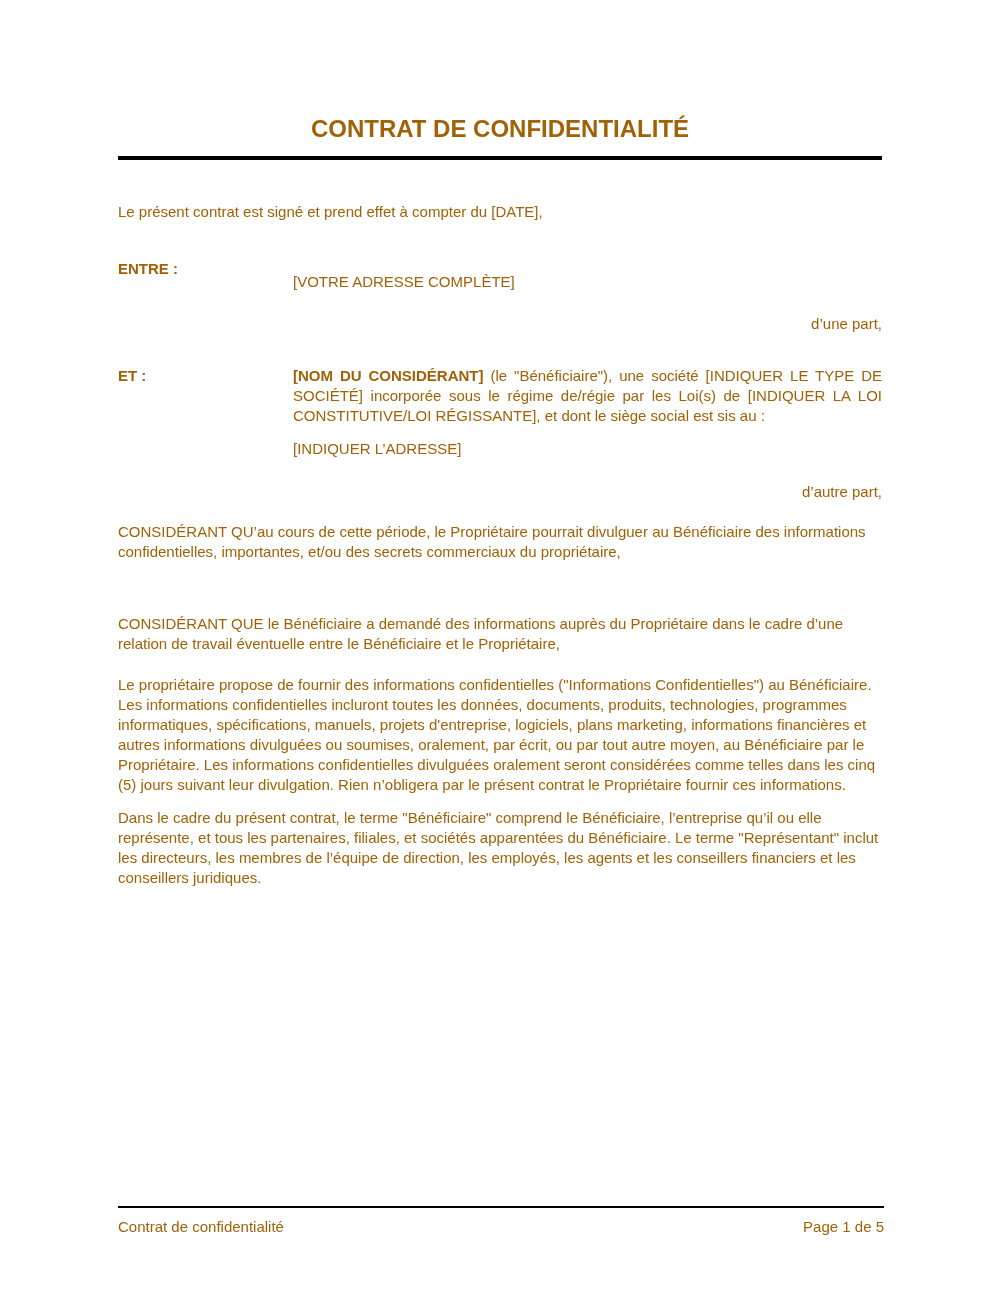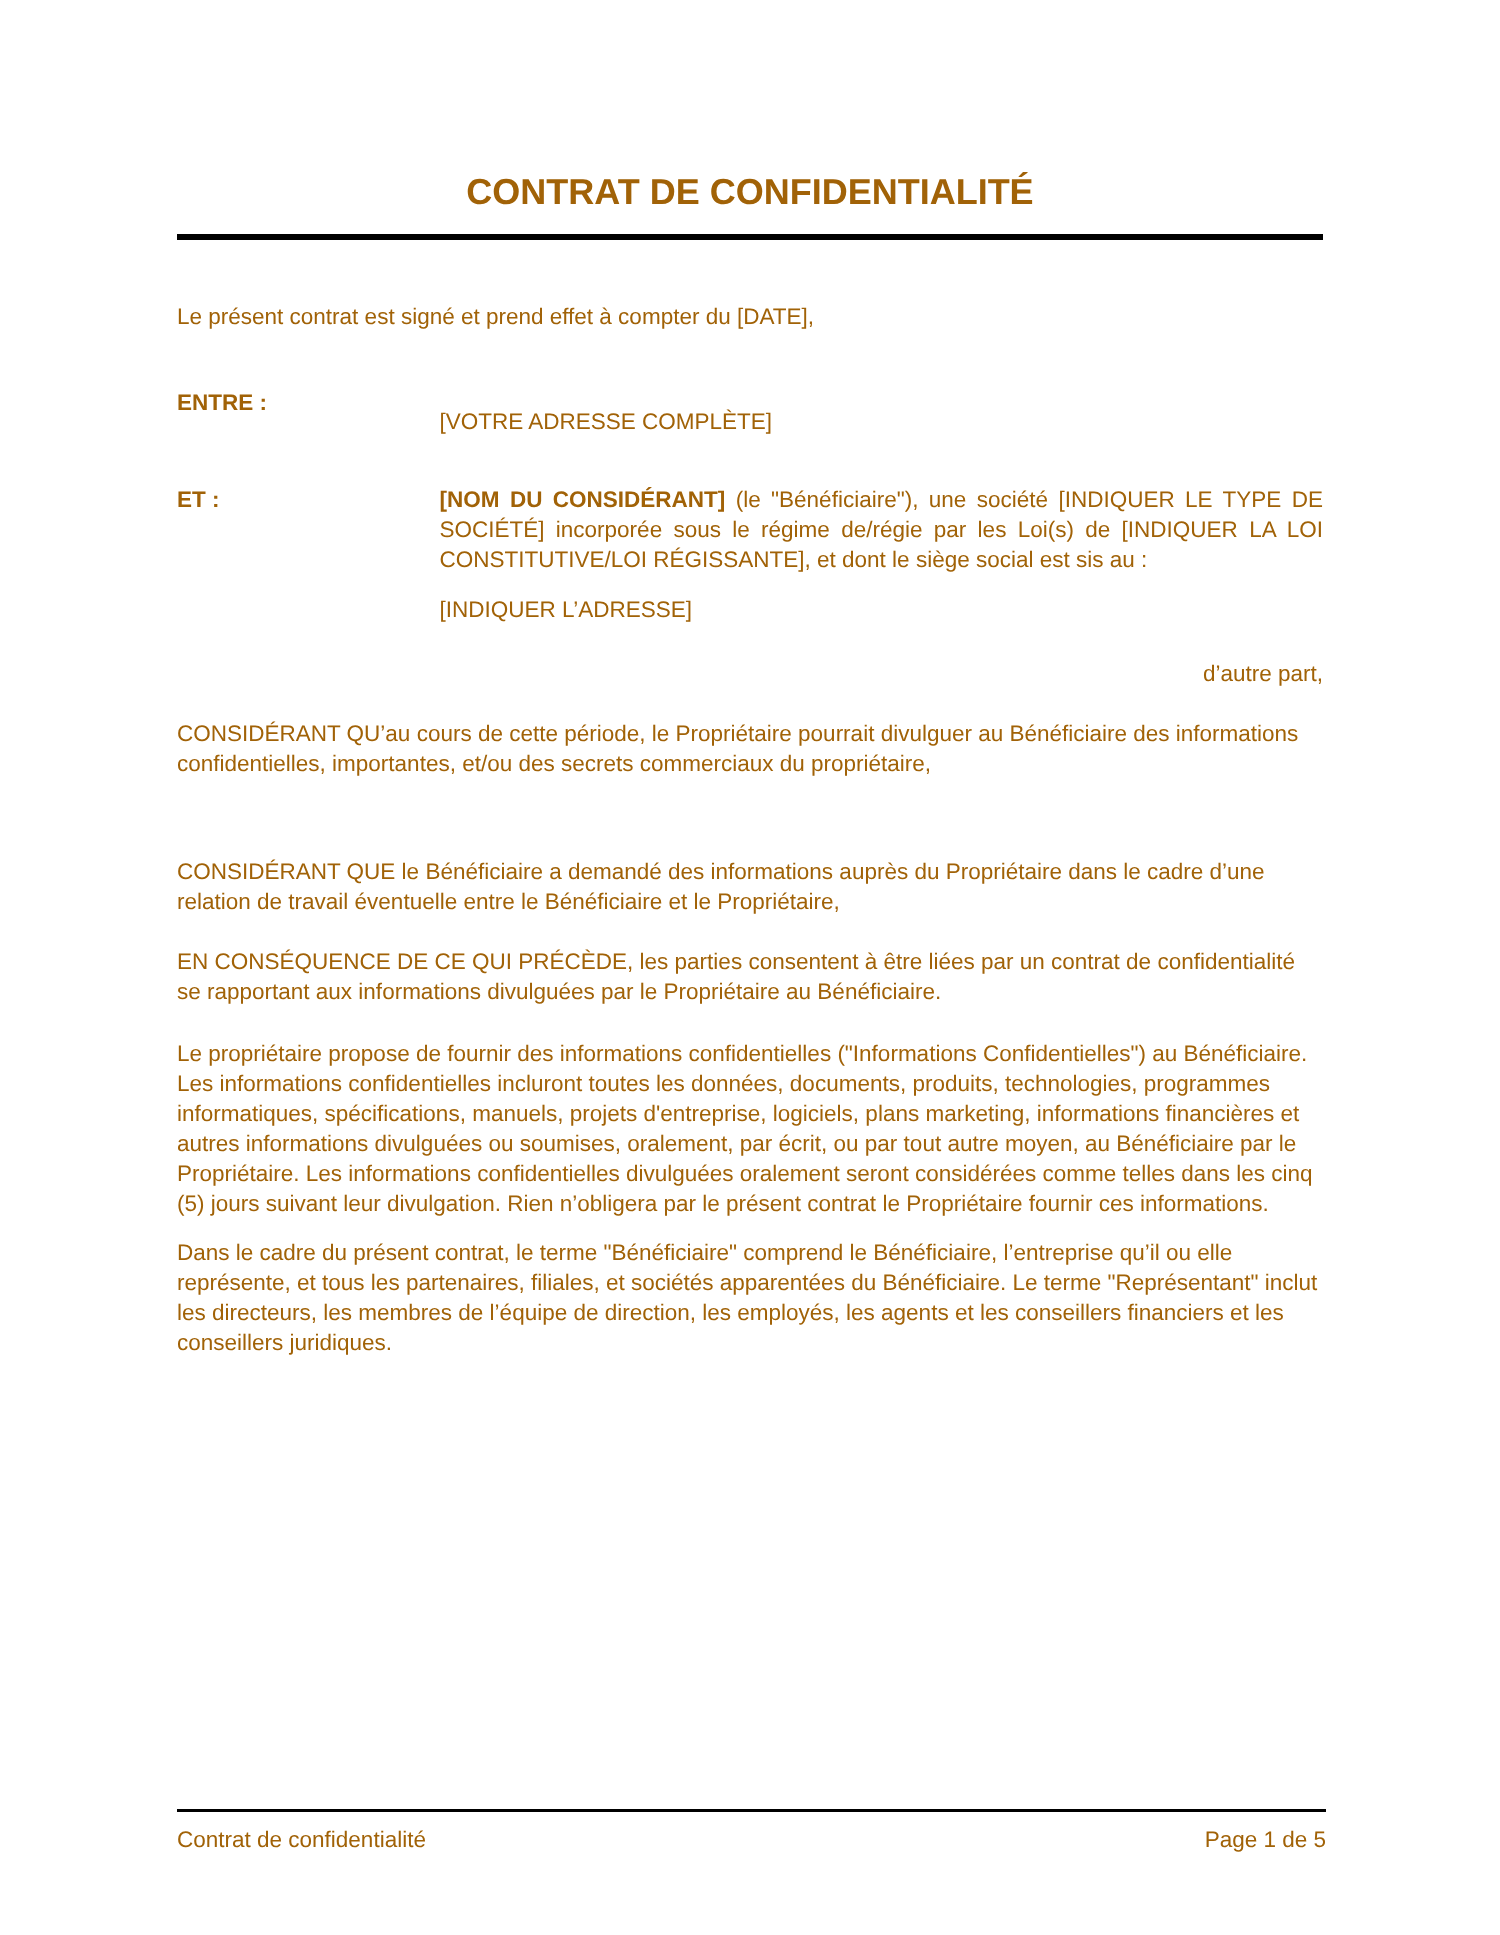--- a/index.html
+++ b/index.html
@@ -83,34 +83,34 @@
   <h1 class="title">CONTRAT DE CONFIDENTIALITÉ</h1>
   <div class="title-rule"></div>
 
   <p class="intro">Le présent contrat est signé et prend effet à compter du [DATE],</p>
 
   <section class="party">
     <div class="party-label">ENTRE :</div>
     <div class="party-body">
       <p class="party-address">[VOTRE ADRESSE COMPLÈTE]</p>
     </div>
+    <div class="party-part">d’une part,</div>
   </section>
 
   <section class="party et">
     <div class="party-label">ET :</div>
     <div class="party-body">
       <p class="party-desc"><span class="b">[NOM DU CONSIDÉRANT]</span><span> (le "Bénéficiaire"), une société [INDIQUER LE TYPE DE SOCIÉTÉ] incorporée sous le régime de/régie par les Loi(s) de [INDIQUER LA LOI CONSTITUTIVE/LOI RÉGISSANTE], et dont le siège social est sis au :</span></p>
       <p class="party-address">[INDIQUER L’ADRESSE]</p>
     </div>
     <div class="party-part">d’autre part,</div>
   </section>
 
   <p class="recital">CONSIDÉRANT QU’au cours de cette période, le Propriétaire pourrait divulguer au Bénéficiaire des informations confidentielles, importantes, et/ou des secrets commerciaux du propriétaire,</p>
   <p class="recital first">CONSIDÉRANT QUE le Bénéficiaire a demandé des informations auprès du Propriétaire dans le cadre d’une relation de travail éventuelle entre le Bénéficiaire et le Propriétaire,</p>
-  <p class="recital">EN CONSÉQUENCE DE CE QUI PRÉCÈDE, les parties consentent à être liées par un contrat de confidentialité se rapportant aux informations divulguées par le Propriétaire au Bénéficiaire.</p>
 
 
   <p class="body-para">Le propriétaire propose de fournir des informations confidentielles ("Informations Confidentielles") au Bénéficiaire. Les informations confidentielles incluront toutes les données, documents, produits, technologies, programmes informatiques, spécifications, manuels, projets d'entreprise, logiciels, plans marketing, informations financières et autres informations divulguées ou soumises, oralement, par écrit, ou par tout autre moyen, au Bénéficiaire par le Propriétaire. Les informations confidentielles divulguées oralement seront considérées comme telles dans les cinq (5) jours suivant leur divulgation. Rien n’obligera par le présent contrat le Propriétaire fournir ces informations.</p>
   <p class="body-para p2">Dans le cadre du présent contrat, le terme "Bénéficiaire" comprend le Bénéficiaire, l’entreprise qu’il ou elle représente, et tous les partenaires, filiales, et sociétés apparentées du Bénéficiaire. Le terme "Représentant" inclut les directeurs, les membres de l’équipe de direction, les employés, les agents et les conseillers financiers et les conseillers juridiques.</p>
 
   <footer class="footer">
     <span>Contrat de confidentialité</span>
     <span>Page 1 de 5</span>
   </footer>
 

